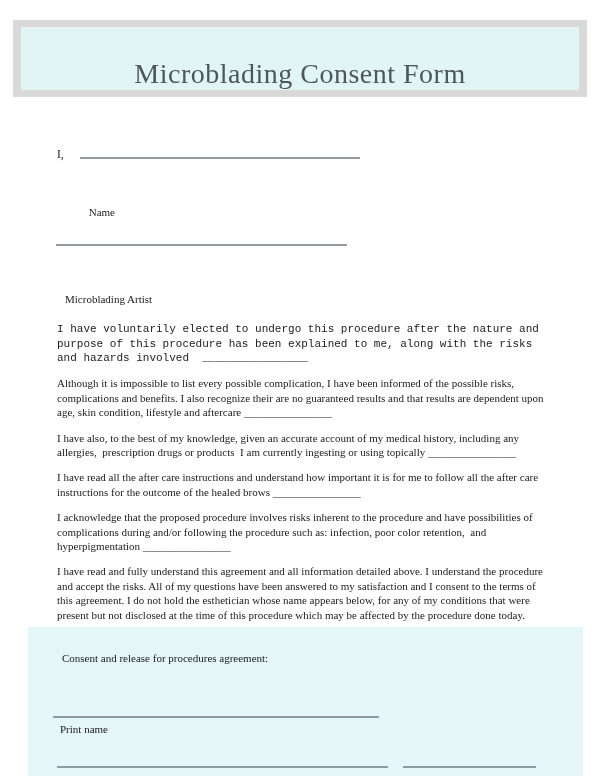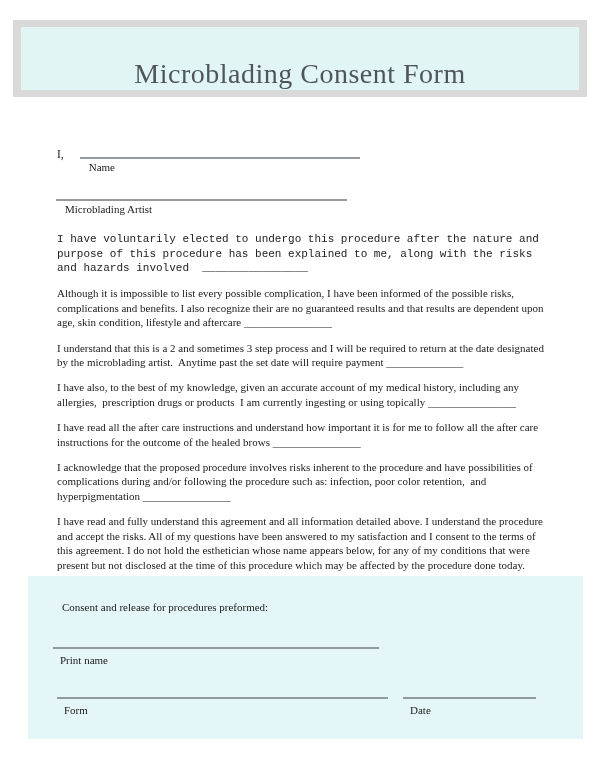--- a/index.html
+++ b/index.html
@@ -31,21 +31,21 @@
     color: #4e565c;
   }
 
   
   .form-body { padding: 0 53px 0 57px; }
 
   .fill-row { display: flex; align-items: flex-start; font-size: 11.5px; }
   .row-name { margin-top: 48px; }
   .row-artist { margin-top: 14px; }
   .prefix { padding-top: 3px; }
-  .fill-field { display: flex; flex-direction: column; }
+  .fill-field { display: flex; flex-direction: column; gap: 45px; }
   .row-name .fill-field { width: 280px; margin-left: 16px; }
   .row-artist .fill-field { width: 291px; margin-left: -1px; }
   .fill-line { height: 14px; border-bottom: 2px solid #95999c; width: 100%; }
   .fill-label { margin-top: 2px; margin-left: 9px; font-size: 11px; }
   .row-suffix { margin-left: 12px; padding-top: 3px; white-space: pre-wrap; }
   .row-artist .row-suffix { margin-left: 21px; }
 
   .form-body p {
     margin-top: 10.5px;
     width: 492px;
@@ -61,21 +61,21 @@
     width: 555px;
     height: 163px;
     background: #e4f6f8;
     padding: 25px 42px 0 25px;
     font-size: 11px;
   }
   .footer-heading { margin-left: 9px; }
   .sig-field { display: flex; flex-direction: column; }
   .sig-line { border-bottom: 2px solid #8f9ba0; width: 100%; }
   .sig-label { margin-top: 5px; margin-left: 7px; }
-  .print-field { margin-top: 34px; width: 326px; }
+  .print-field { margin-top: 52px; width: 326px; }
   .sig-row { display: flex; margin-top: 31px; }
   .sign-field { width: 331px; margin-left: 4px; }
   .date-field { width: 133px; margin-left: 15px; }
 </style>
 </head>
 <body>
 
 <div class="page">
 
   <header class="title-box">
@@ -96,30 +96,29 @@
 
     <div class="fill-row row-artist">
       <div class="fill-field">
         <div class="fill-line"></div>
         <div class="fill-label">Microblading Artist</div>
       </div>
     </div>
 
     <p class="first-para">I have voluntarily elected to undergo this procedure after the nature and purpose of this procedure has been explained to me, along with the risks and hazards involved  ________________</p>
     <p>Although it is impossible to list every possible complication, I have been informed of the possible risks, complications and benefits. I also recognize their are no guaranteed results and that results are dependent upon age, skin condition, lifestyle and aftercare ________________</p>
-    <p>I understand that this is a 2 and sometimes 3 step process and I will be required to return at the date designated by the microblading artist.  Anytime past the set date will require payment ______________</p>
     <p>I have also, to the best of my knowledge, given an accurate account of my medical history, including any allergies,  prescription drugs or products  I am currently ingesting or using topically ________________</p>
     <p>I have read all the after care instructions and understand how important it is for me to follow all the after care instructions for the outcome of the healed brows ________________</p>
     <p>I acknowledge that the proposed procedure involves risks inherent to the procedure and have possibilities of complications during and/or following the procedure such as: infection, poor color retention,  and hyperpigmentation ________________</p>
     <p>I have read and fully understand this agreement and all information detailed above. I understand the procedure and accept the risks. All of my questions have been answered to my satisfaction and I consent to the terms of this agreement. I do not hold the esthetician whose name appears below, for any of my conditions that were present but not disclosed at the time of this procedure which may be affected by the procedure done today.</p>
 
   </main>
 
   <section class="footer-box">
-    <div class="footer-heading">Consent and release for procedures preformed:</div>
+    <div class="footer-heading">Consent and release for procedures agreement:</div>
 
     <div class="sig-field print-field">
       <div class="sig-line"></div>
       <div class="sig-label">Print name</div>
     </div>
 
     <div class="sig-row">
       <div class="sig-field sign-field">
         <div class="sig-line"></div>
         <div class="sig-label">Form</div>

